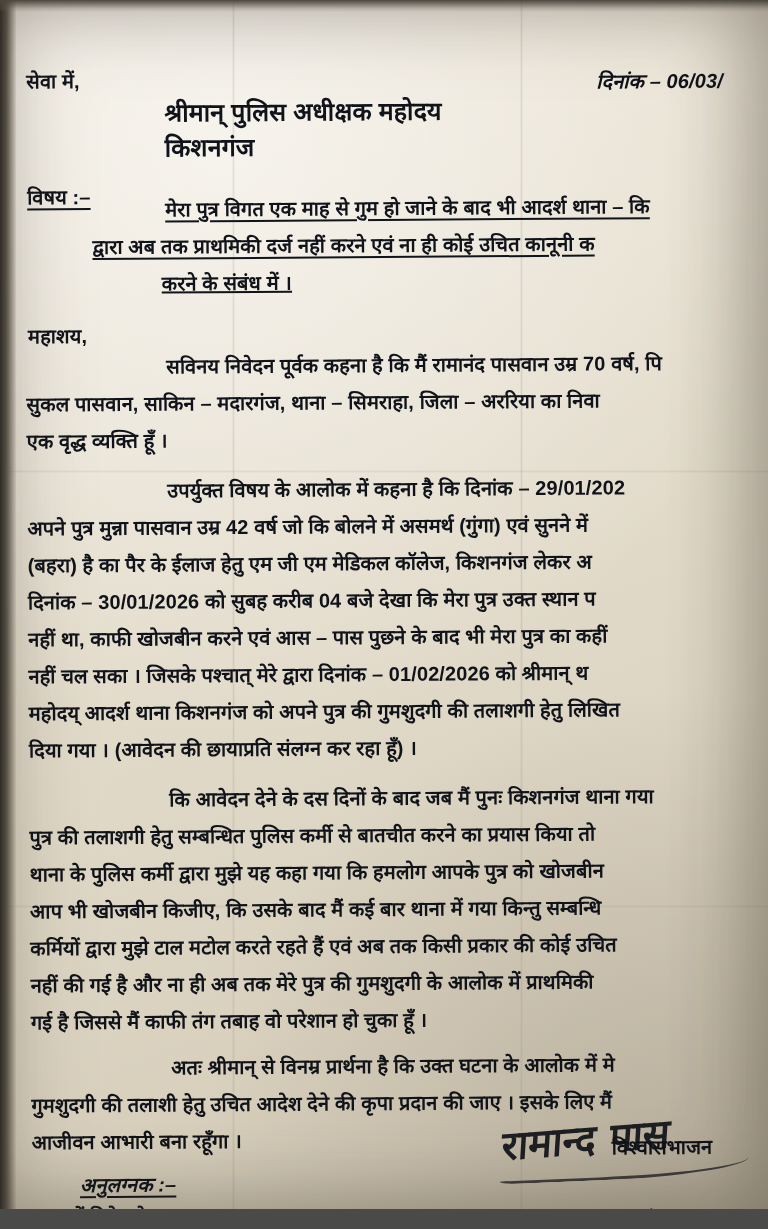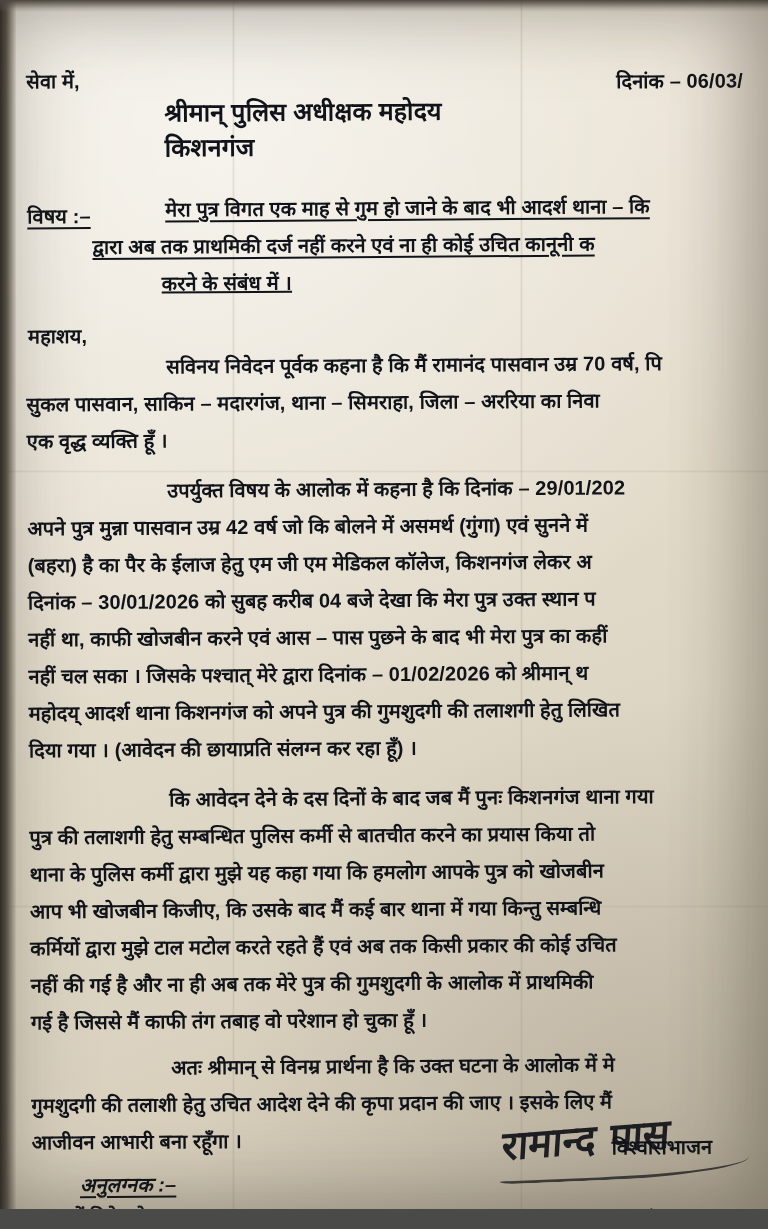--- a/index.html
+++ b/index.html
@@ -127,26 +127,26 @@
   <div class="crease c1"></div>
   <div class="crease c2"></div>
   <div class="hcrease h1"></div>
   <div class="hcrease h2"></div>
   <div id="left-edge"></div>
   <div id="top-edge"></div>
 
   <div id="content">
 
     <div class="ln" style="left:30px; top:68px;">सेवा में,</div>
-    <div class="ln" style="left:620px; top:72px;">दिनांक – 06/03/</div>
+    <div class="ln" style="left:600px; top:72px;font-style:italic;">दिनांक – 06/03/</div>
 
     <div class="ln big" style="left:168px; top:98px;">श्रीमान् पुलिस अधीक्षक महोदय</div>
     <div class="ln big" style="left:168px; top:133px;">किशनगंज</div>
 
-    <div class="ln u" style="left:30px; top:203px;text-decoration:underline;">विषय :–</div>
+    <div class="ln u" style="left:30px; top:184px;text-decoration:underline;">विषय :–</div>
     <div class="ln u" style="left:168px; top:197px;">मेरा पुत्र विगत एक माह से गुम हो जाने के बाद भी आदर्श थाना – कि</div>
     <div class="ln u" style="left:95px; top:234px;">द्वारा अब तक प्राथमिकी दर्ज नहीं करने एवं ना ही कोई उचित कानूनी क</div>
     <div class="ln" style="left:164px; top:271px;text-decoration:underline;">करने के संबंध में ।</div>
 
     <div class="ln" style="left:30px; top:323px;text-align:right;">महाशय,</div>
 
     <div class="ln" style="left:168px; top:354px;">सविनय निवेदन पूर्वक कहना है कि मैं रामानंद पासवान उम्र 70 वर्ष, पि</div>
     <div class="ln" style="left:28px; top:391px;">सुकल पासवान, साकिन – मदारगंज, थाना – सिमराहा, जिला – अररिया का निवा</div>
     <div class="ln" style="left:28px; top:428px;">एक वृद्ध व्यक्ति हूँ ।</div>
 

